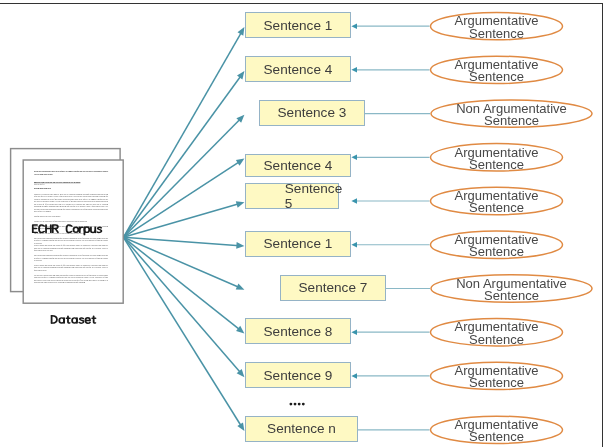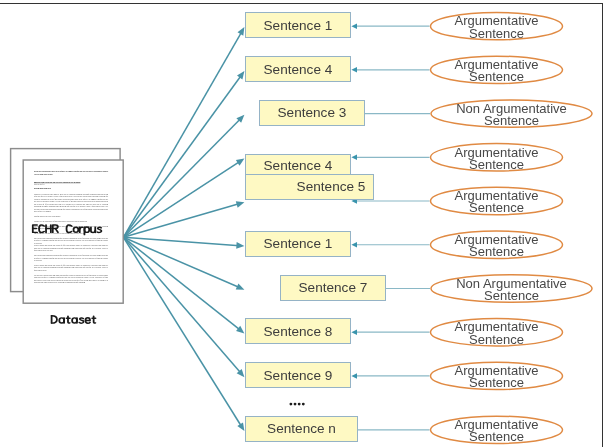--- a/index.html
+++ b/index.html
@@ -221,21 +221,21 @@
         <span>Non Argumentative</span>
         <span>Sentence</span>
       </div>
       <div class="sbox" style="left: 245px; top: 154px; width: 105.8px; height: 23px;">
         <span>Sentence 4</span>
       </div>
       <div class="elabel" style="left: 430.5px; top: 145.01px; width: 132px; height: 27.4px;">
         <span>Argumentative</span>
         <span>Sentence</span>
       </div>
-      <div class="sbox" style="left: 245px; top: 174px; width: 129px; height: 25.9px; padding-left: 43px;">
+      <div class="sbox" style="left: 245px; top: 183px; width: 94px; height: 25.9px; padding-left: 43px;">
         <span>Sentence 5</span>
       </div>
       <div class="elabel" style="left: 430.5px; top: 188.73px; width: 132px; height: 27.4px;">
         <span>Argumentative</span>
         <span>Sentence</span>
       </div>
       <div class="sbox" style="left: 245px; top: 230.95px; width: 105.8px; height: 25.9px;">
         <span>Sentence 1</span>
       </div>
       <div class="elabel" style="left: 430.5px; top: 232.45px; width: 132px; height: 27.4px;">

